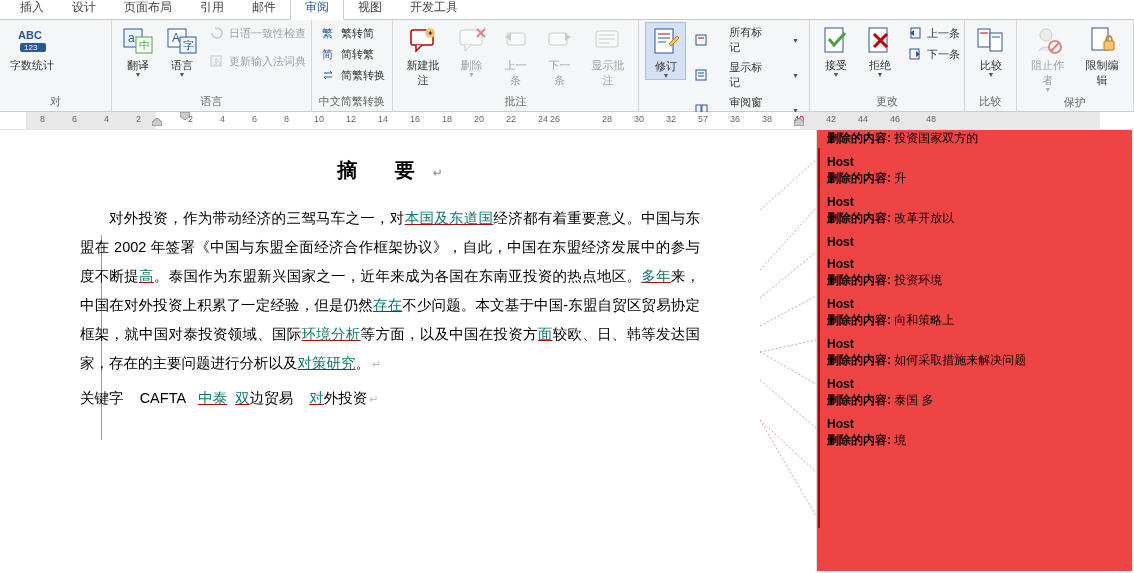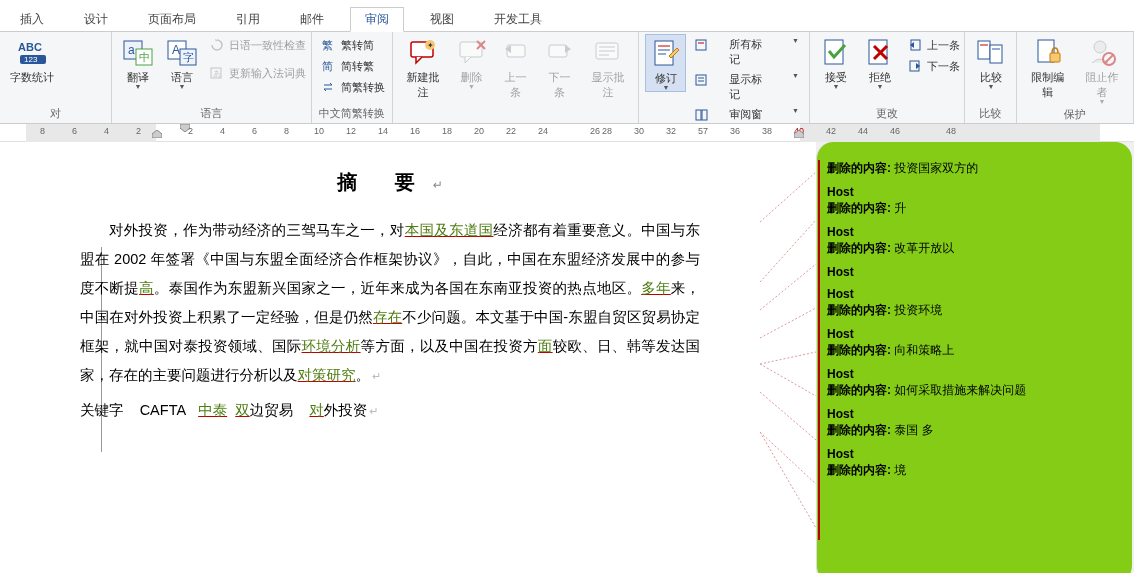--- a/index.html
+++ b/index.html
@@ -1,67 +1,67 @@
 <!DOCTYPE html>
 <html><head>
 <meta charset="utf-8">
 <style>
 * { margin: 0; padding: 0; box-sizing: border-box; font-family: "Microsoft YaHei", SimSun, sans-serif; }
 body { background: #fff; width: 1134px; height: 573px; overflow: hidden; font-size: 12px; }
 
 
-.tabs { height: 32px; display: flex; align-items: flex-end; background: #fff; border-bottom: 1px solid #ccc; padding-left: 6px; gap: 12px; }
+.tabs { height: 20px; display: flex; align-items: flex-end; background: #fff; border-bottom: 1px solid #ccc; padding-left: 6px; gap: 0; }
 .tab { padding: 3px 14px 3px; font-size: 12px; color: #444; cursor: pointer; }
 .tab.active { border: 1px solid #ccc; border-bottom: 1px solid #fff; margin-bottom: -1px; background: #fff; color: #2a579a; }
 
 
 .ribbon { height: 92px; background: #f5f6f7; border-bottom: 1px solid #ccc; display: flex; }
 .group { border-right: 1px solid #d4d4d4; padding: 2px 6px 0; display: flex; flex-direction: column; justify-content: space-between; }
 .group-label { text-align: center; font-size: 11px; color: #666; padding: 2px 0 2px; position: relative; }
 .group-label .expand { position: absolute; right: -2px; bottom: 2px; width: 10px; height: 10px; border: 1px solid #999; font-size: 8px; line-height: 8px; text-align: center; color: #666; }
 .group-body { flex: 1; display: flex; align-items: flex-start; gap: 4px; }
 
 .big-btn { display: flex; flex-direction: column; align-items: center; justify-content: flex-start; padding: 2px 4px 0; min-width: 40px; cursor: pointer; }
 .big-btn .icon-box { width: 32px; height: 32px; display: flex; align-items: center; justify-content: center; text-decoration: underline; }
 .big-btn .label { font-size: 11px; color: #333; text-align: center; margin-top: 2px; }
 .big-btn .dd { font-size: 7px; color: #555; margin-top: -2px; }
 
 .small-col { display: flex; flex-direction: column; gap: 10px; padding-top: 2px; }
 .small-btn { display: flex; align-items: center; gap: 4px; padding: 1px 3px; font-size: 11px; color: #333; cursor: pointer; white-space: nowrap; }
 .small-btn .i { width: 16px; height: 16px; display: inline-flex; align-items: center; justify-content: center; }
-.item-row { display: flex; align-items: flex-start; gap: 20px; padding: 1px 4px; font-size: 11px; color: #333; cursor: pointer; }
+.item-row { display: flex; align-items: center; gap: 20px; padding: 1px 4px; font-size: 11px; color: #333; cursor: pointer; }
 .item-row .i { width: 16px; height: 16px; display: inline-flex; align-items: center; justify-content: center; }
 .item-row .dd { font-size: 7px; color: #555; margin-left: 2px; }
 .disabled { opacity: 0.45; }
 
 
 .ruler { height: 18px; background: #fff; border-bottom: 1px solid #e0e0e0; position: relative; font-size: 9px; color: #666; padding-left: 26px; display: flex; align-items: center; }
 .ruler .marks { position: relative; width: 100%; height: 100%; }
 .ruler .num { position: absolute; top: 2px; }
 .ruler .dark { position: absolute; top: 0; height: 18px; background: #e8e8e8; }
 .ruler .indent { position: absolute; top: 6px; width: 10px; height: 8px; }
 
 
 .doc-wrap { display: flex; height: 441px; background: #f0f0f0; }
 .doc-page { width: 816px; background: #fff; margin-left: 0; position: relative; padding: 20px 0 0 0; }
 .vline { position: absolute; width: 1px; background: #999; }
 
 .content { margin-left: 80px; width: 620px; font-family: SimSun, serif; font-size: 14.5px; color: #000; line-height: 2; position: relative; }
 .title { text-align: center; font-size: 20px; font-weight: bold; letter-spacing: 16px; margin-bottom: 14px; }
 .title .pm { color: #888; font-size: 12px; font-weight: normal; letter-spacing: 0; }
 .para { text-indent: 2em; text-align: justify; }
-.ins { color: #4d7c0f; text-decoration: underline; text-decoration-color: #c00000; }
+.ins { color: #0f766e; text-decoration: underline; text-decoration-color: #c00000; }
 .kw-line { margin-top: 6px; }
 .pm { color: #bbb; font-size: 11px; margin-left: 2px; }
 
 .conn-area { position: absolute; left: 760px; top: 0; width: 56px; height: 100%; pointer-events: none; }
 .markup-bar { position: absolute; left: 818px; top: 18px; width: 2px; height: 380px; background: #c00000; }
 
 
-.markup-panel { width: 316px; background: #84cc16; border-left: 1px solid #ddd; padding: 18px 10px; overflow: hidden; border-radius: 17px; }
+.markup-panel { width: 316px; background: #ef4444; border-left: 1px solid #ddd; padding: 0 10px; overflow: hidden; }
 .mk-item { margin-bottom: 8px; font-size: 12px; }
 .mk-host { font-weight: bold; color: #000; font-size: 12px; margin-bottom: 1px; }
 .mk-line { color: #000; }
 .mk-label { font-weight: bold; }
 
 
 svg { display: block; }
 </style>
 </head>
 <body>
@@ -225,20 +225,21 @@
             <svg width="30" height="30">
               <rect x="3" y="6" width="22" height="16" rx="2" fill="#fff" stroke="#999"></rect>
               <line x1="6" y1="10" x2="22" y2="10" stroke="#999"></line>
               <line x1="6" y1="14" x2="22" y2="14" stroke="#999"></line>
               <line x1="6" y1="18" x2="16" y2="18" stroke="#999"></line>
             </svg>
           </div>
         <div class="label">显示批注</div>
       </div>
     </div>
+    <div class="group-label"><span>批注</span></div>
   </div>
 
   <div class="group" style="min-width:140px">
     <div class="group-body">
       <div class="big-btn" style="background:#d5e1f2;border:1px solid #a8c0e0">
         <div class="icon-box">
             <svg width="30" height="30">
               <rect x="4" y="3" width="18" height="24" fill="#fff" stroke="#2a579a"></rect>
               <line x1="7" y1="8" x2="19" y2="8" stroke="#c00000"></line>
               <line x1="7" y1="12" x2="19" y2="12" stroke="#2a579a"></line>
@@ -346,41 +347,41 @@
           </div>
         <div class="label">比较</div>
         <div class="dd">▼</div>
       </div>
     </div>
     <div class="group-label"><span>比较</span></div>
   </div>
 
   <div class="group" style="min-width:110px">
     <div class="group-body">
-      <div class="big-btn">
-        <div class="icon-box">
-            <svg width="30" height="30">
-              <rect x="5" y="3" width="16" height="22" fill="#fff" stroke="#2a579a"></rect>
-              <rect x="17" y="16" width="10" height="9" rx="1" fill="#f7c873" stroke="#c67c00"></rect>
-              <path d="M19 16 Q19 11 22 11 Q25 11 25 16" fill="none" stroke="#c67c00" stroke-width="1.5"></path>
-            </svg>
-          </div>
-        <div class="label">限制编辑</div>
-      </div>
       <div class="big-btn disabled">
         <div class="icon-box">
             <svg width="30" height="30">
               <circle cx="13" cy="10" r="6" fill="#e0e0e0" stroke="#999"></circle>
               <path d="M5 26 Q13 18 21 26" fill="#e0e0e0" stroke="#999"></path>
               <circle cx="22" cy="22" r="6" fill="none" stroke="#c00000" stroke-width="2"></circle>
               <line x1="18" y1="26" x2="26" y2="18" stroke="#c00000" stroke-width="2"></line>
             </svg>
           </div>
         <div class="label">阻止作者</div>
         <div class="dd">▼</div>
+      </div>
+      <div class="big-btn">
+        <div class="icon-box">
+            <svg width="30" height="30">
+              <rect x="5" y="3" width="16" height="22" fill="#fff" stroke="#2a579a"></rect>
+              <rect x="17" y="16" width="10" height="9" rx="1" fill="#f7c873" stroke="#c67c00"></rect>
+              <path d="M19 16 Q19 11 22 11 Q25 11 25 16" fill="none" stroke="#c67c00" stroke-width="1.5"></path>
+            </svg>
+          </div>
+        <div class="label">限制编辑</div>
       </div>
     </div>
     <div class="group-label"><span>保护</span></div>
   </div>
 
 </div>
 
 <div class="ruler">
   <div class="marks">
     <div class="dark" style="left:0;width:130px"></div>
@@ -400,35 +401,35 @@
     <span class="num" style="left:226px">6</span>
     <span class="num" style="left:258px">8</span>
     <span class="num" style="left:288px">10</span>
     <span class="num" style="left:320px">12</span>
     <span class="num" style="left:352px">14</span>
     <span class="num" style="left:384px">16</span>
     <span class="num" style="left:416px">18</span>
     <span class="num" style="left:448px">20</span>
     <span class="num" style="left:480px">22</span>
     <span class="num" style="left:512px">24</span>
-    <span class="num" style="left:564px">26</span>
+    <span class="num" style="left:524px">26</span>
     <span class="num" style="left:576px">28</span>
     <span class="num" style="left:608px">30</span>
     <span class="num" style="left:640px">32</span>
     <span class="num" style="left:672px">57</span>
     <span class="num" style="left:704px">36</span>
     <span class="num" style="left:736px">38</span>
     <span class="num" style="left:768px;color:#c00000">40</span>
     <svg class="indent" style="left:768px">
         <path d="M0 4 L5 0 L10 4 L10 8 L0 8 Z" fill="#ccc" stroke="#888"></path>
       </svg>
     <span class="num" style="left:800px">42</span>
     <span class="num" style="left:832px">44</span>
     <span class="num" style="left:864px">46</span>
-    <span class="num" style="left:920px">48</span>
+    <span class="num" style="left:900px">48</span>
   </div>
 </div>
 
 <div class="doc-wrap">
   <div class="doc-page">
     <div class="vline" style="left:101px;top:105px;height:205px"></div>
     <div class="content">
       <div class="title"><span>摘  要</span><span class="pm">↵</span></div>
       <div class="para">
         <span>对外投资，作为带动经济的三驾马车之一，对</span><span class="ins">本国及东道国</span><span>经济都有着重要意义。中国与东盟在 2002 年签署《中国与东盟全面经济合作框架协议》，自此，中国在东盟经济发展中的参与度不断提</span><span class="ins">高</span><span>。泰国作为东盟新兴国家之一，近年来成为各国在东南亚投资的热点地区。</span><span class="ins">多年</span><span>来，中国在对外投资上积累了一定经验，但是仍然</span><span class="ins">存在</span><span>不少问题。本文基于中国-东盟自贸区贸易协定框架，就中国对泰投资领域、国际</span><span class="ins">环境分析</span><span>等方面，以及中国在投资方</span><span class="ins">面</span><span>较欧、日、韩等发达国家，存在的主要问题进行分析以及</span><span class="ins">对策研究</span><span>。</span><span class="pm">↵</span>

